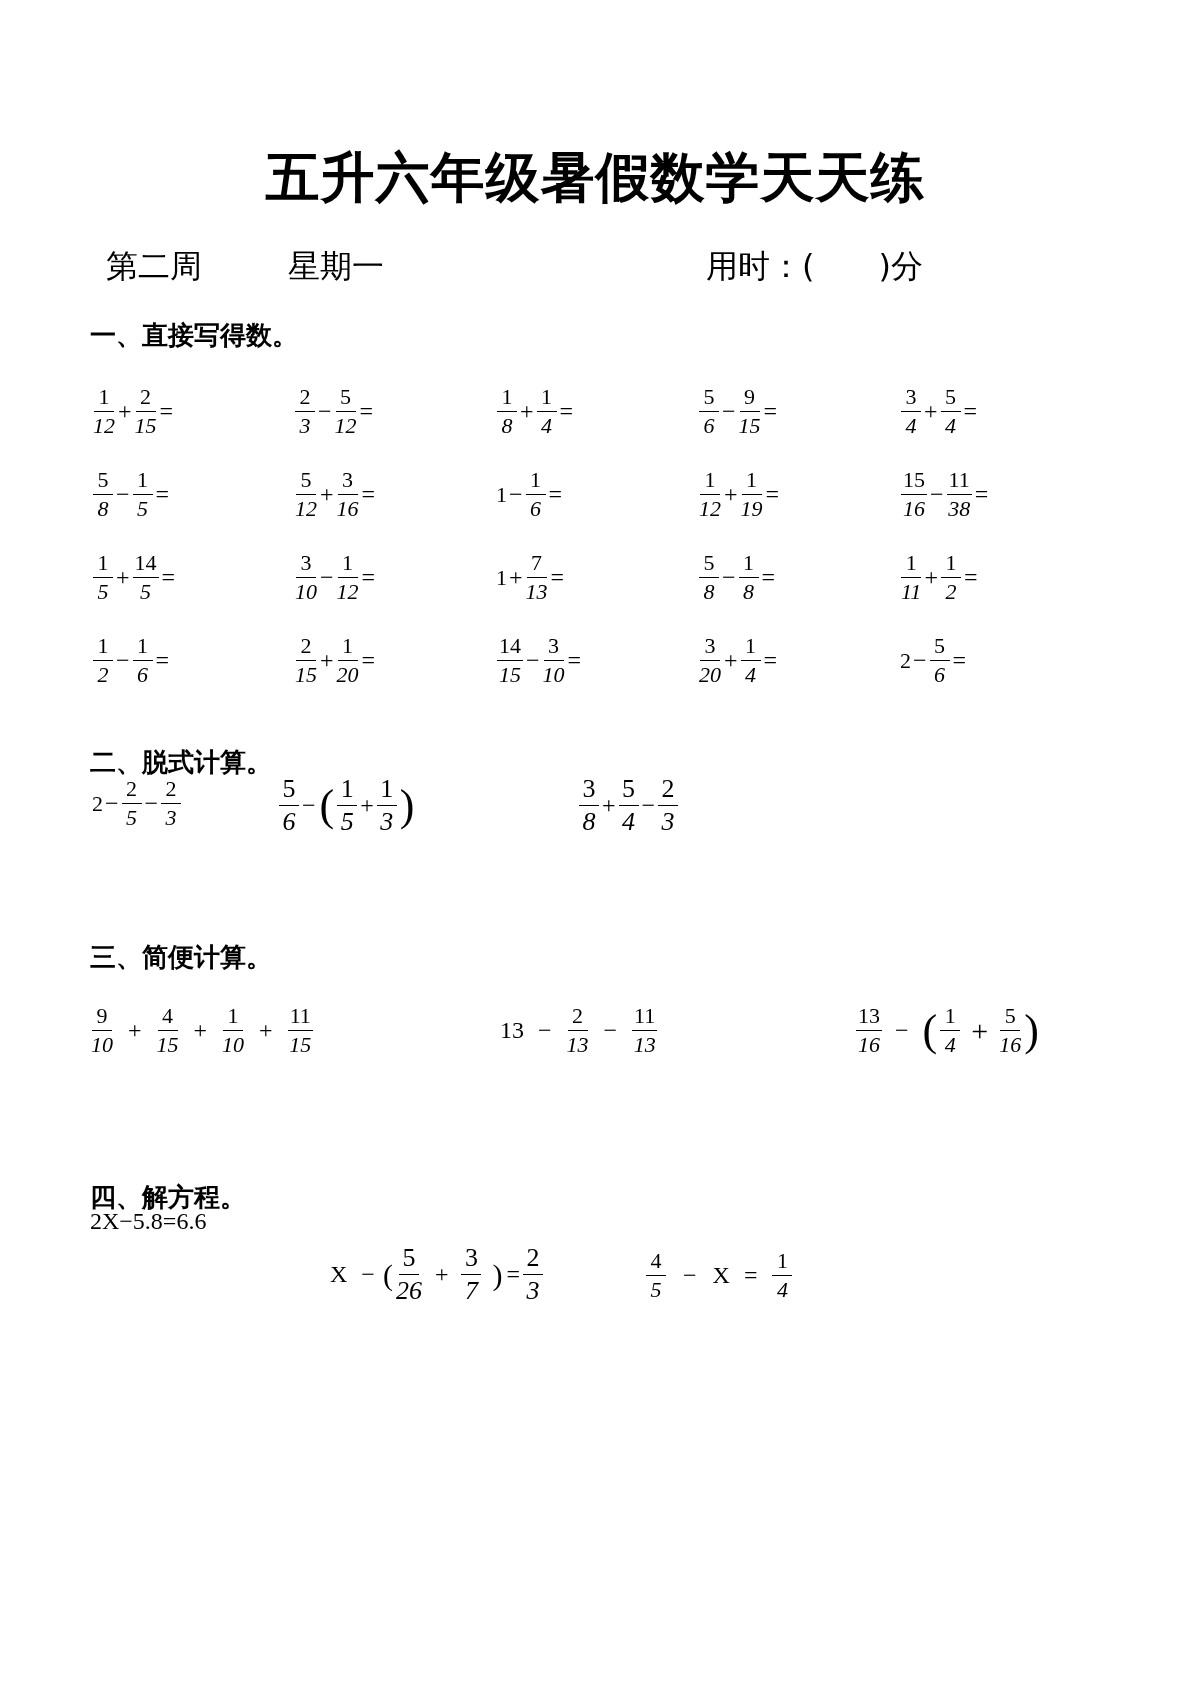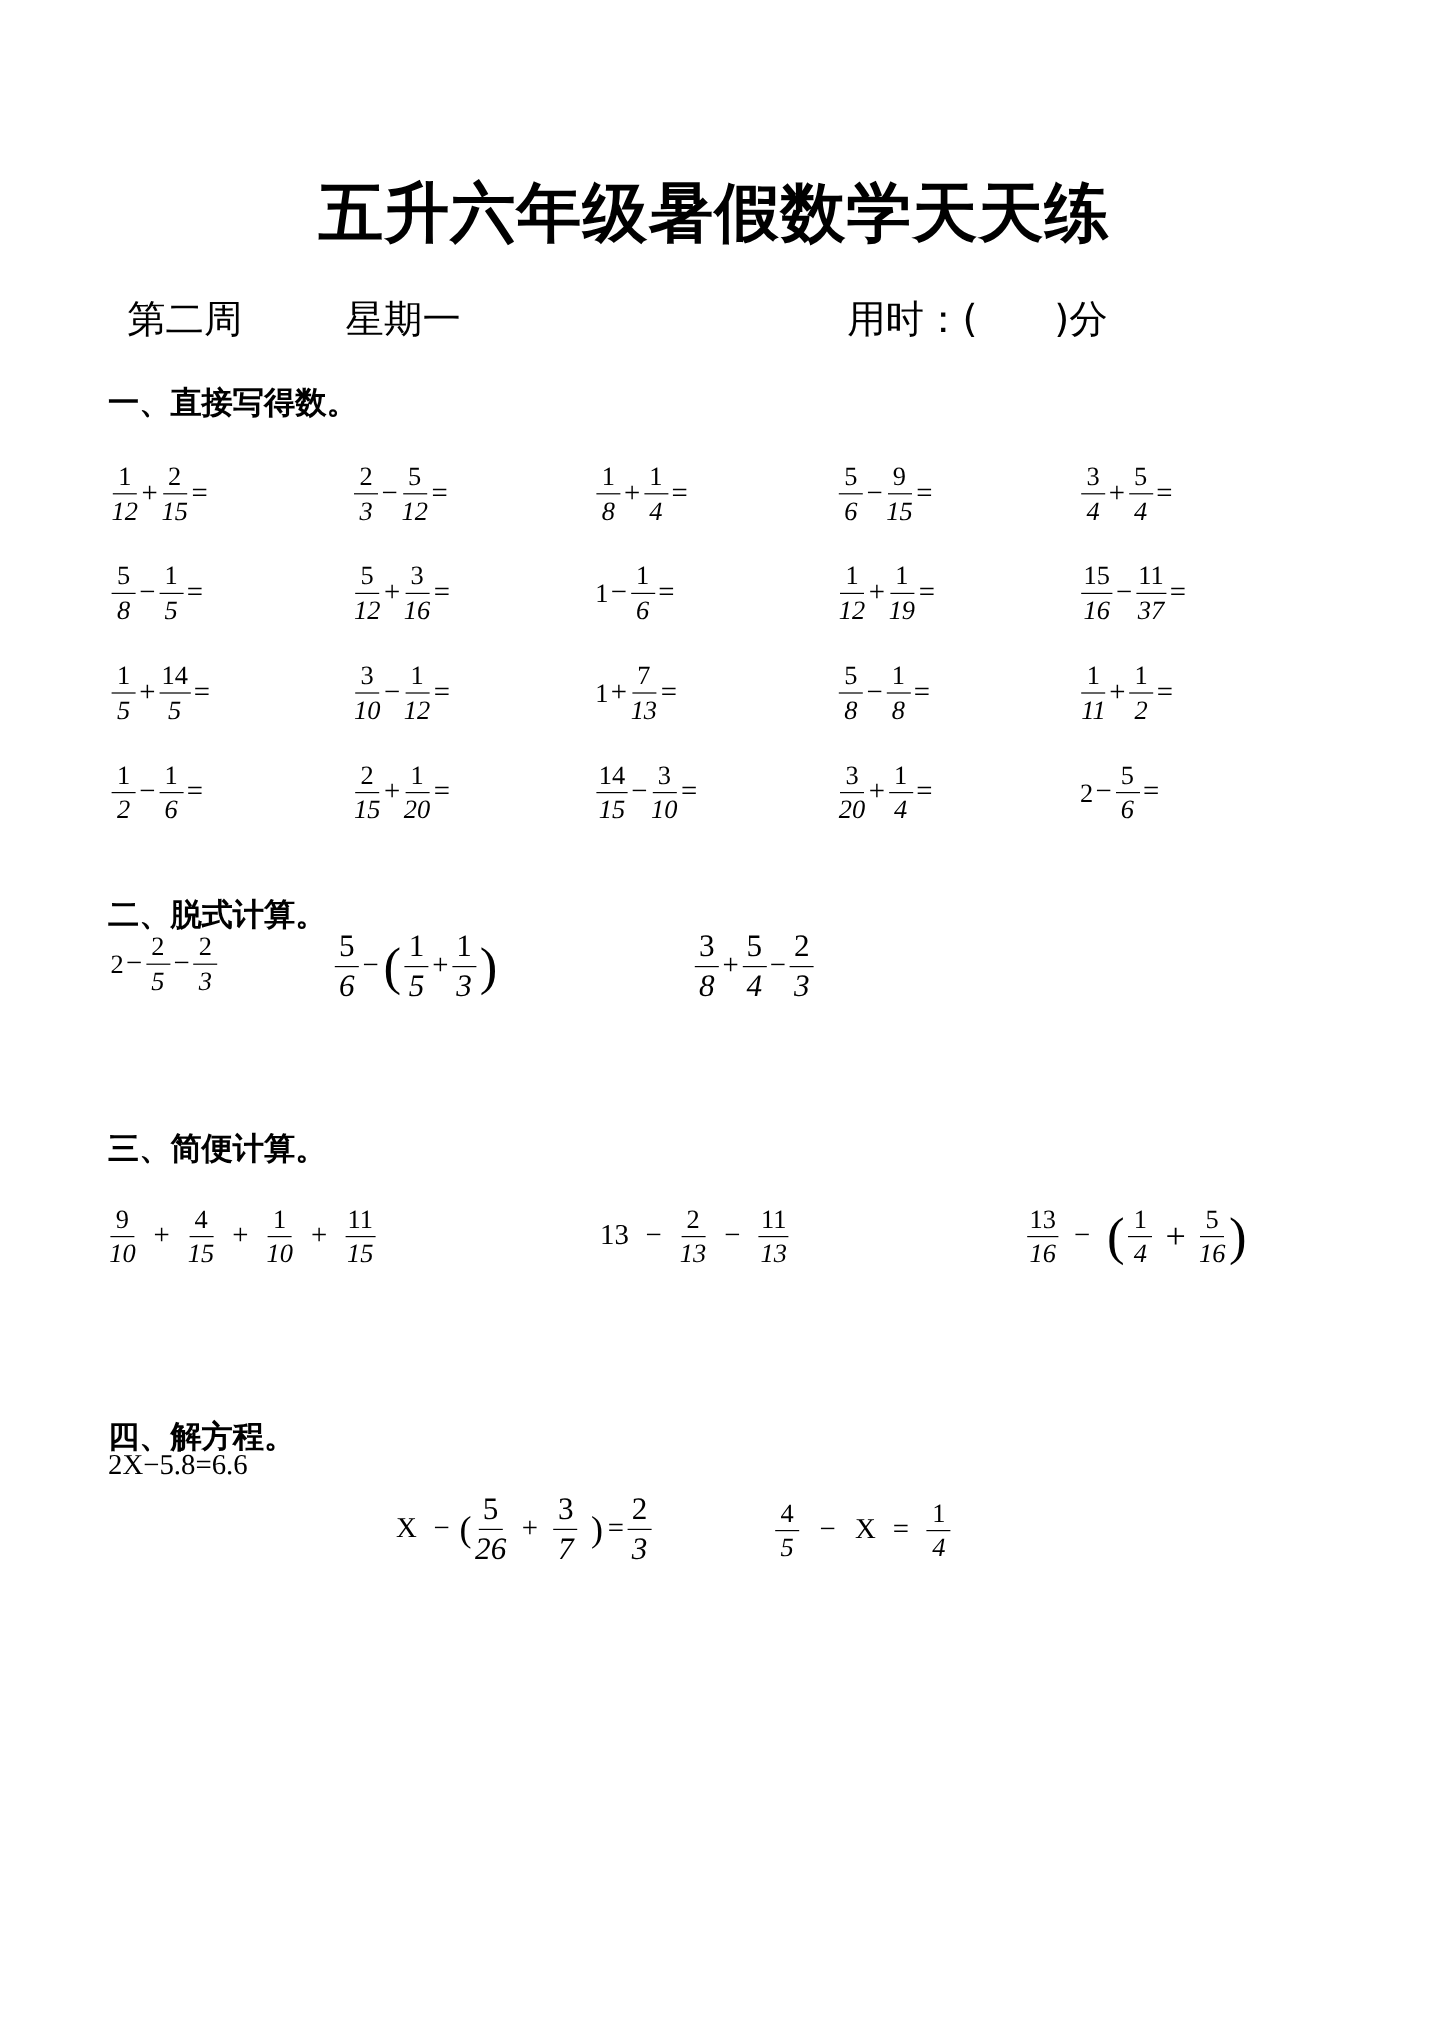--- a/index.html
+++ b/index.html
@@ -140,21 +140,21 @@
         <span class="op">=</span>
       </div>
       <div class="cell">
         <span class="frac">
           <span class="n">15</span>
           <span class="d">16</span>
         </span>
         <span class="op">−</span>
         <span class="frac">
           <span class="n">11</span>
-          <span class="d">37</span>
+          <span class="d">38</span>
         </span>
         <span class="op">=</span>
       </div>
     </div>
     <div class="row">
       <div class="cell">
         <span class="frac">
           <span class="n">1</span>
           <span class="d">5</span>
         </span>

